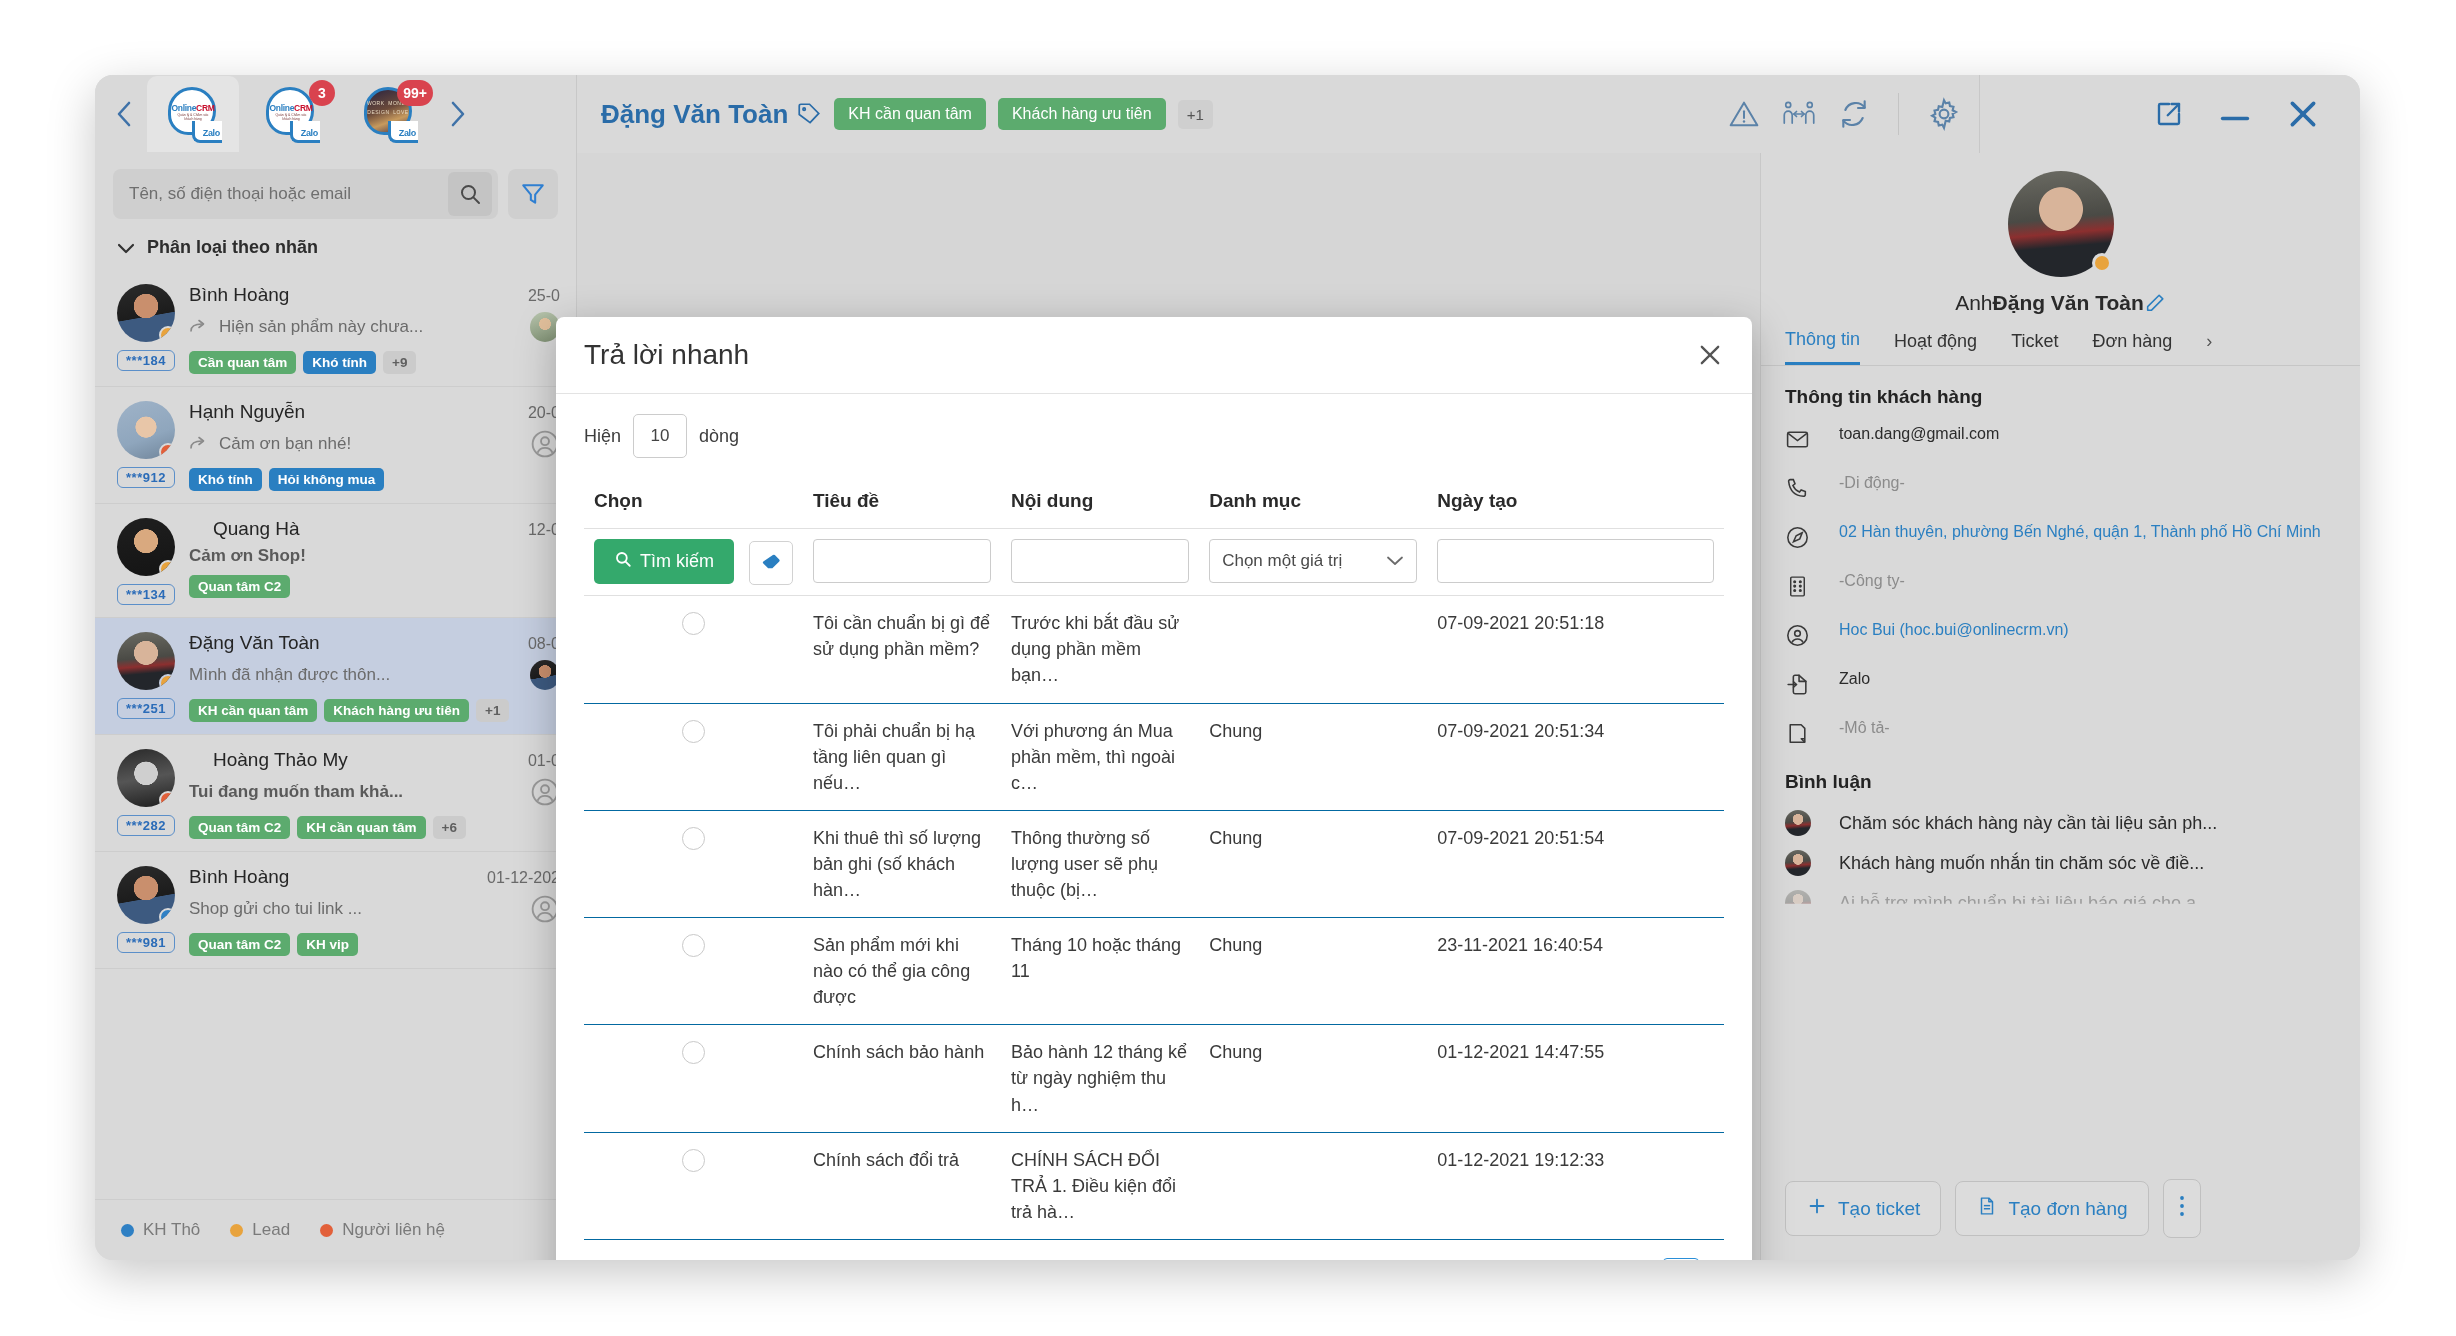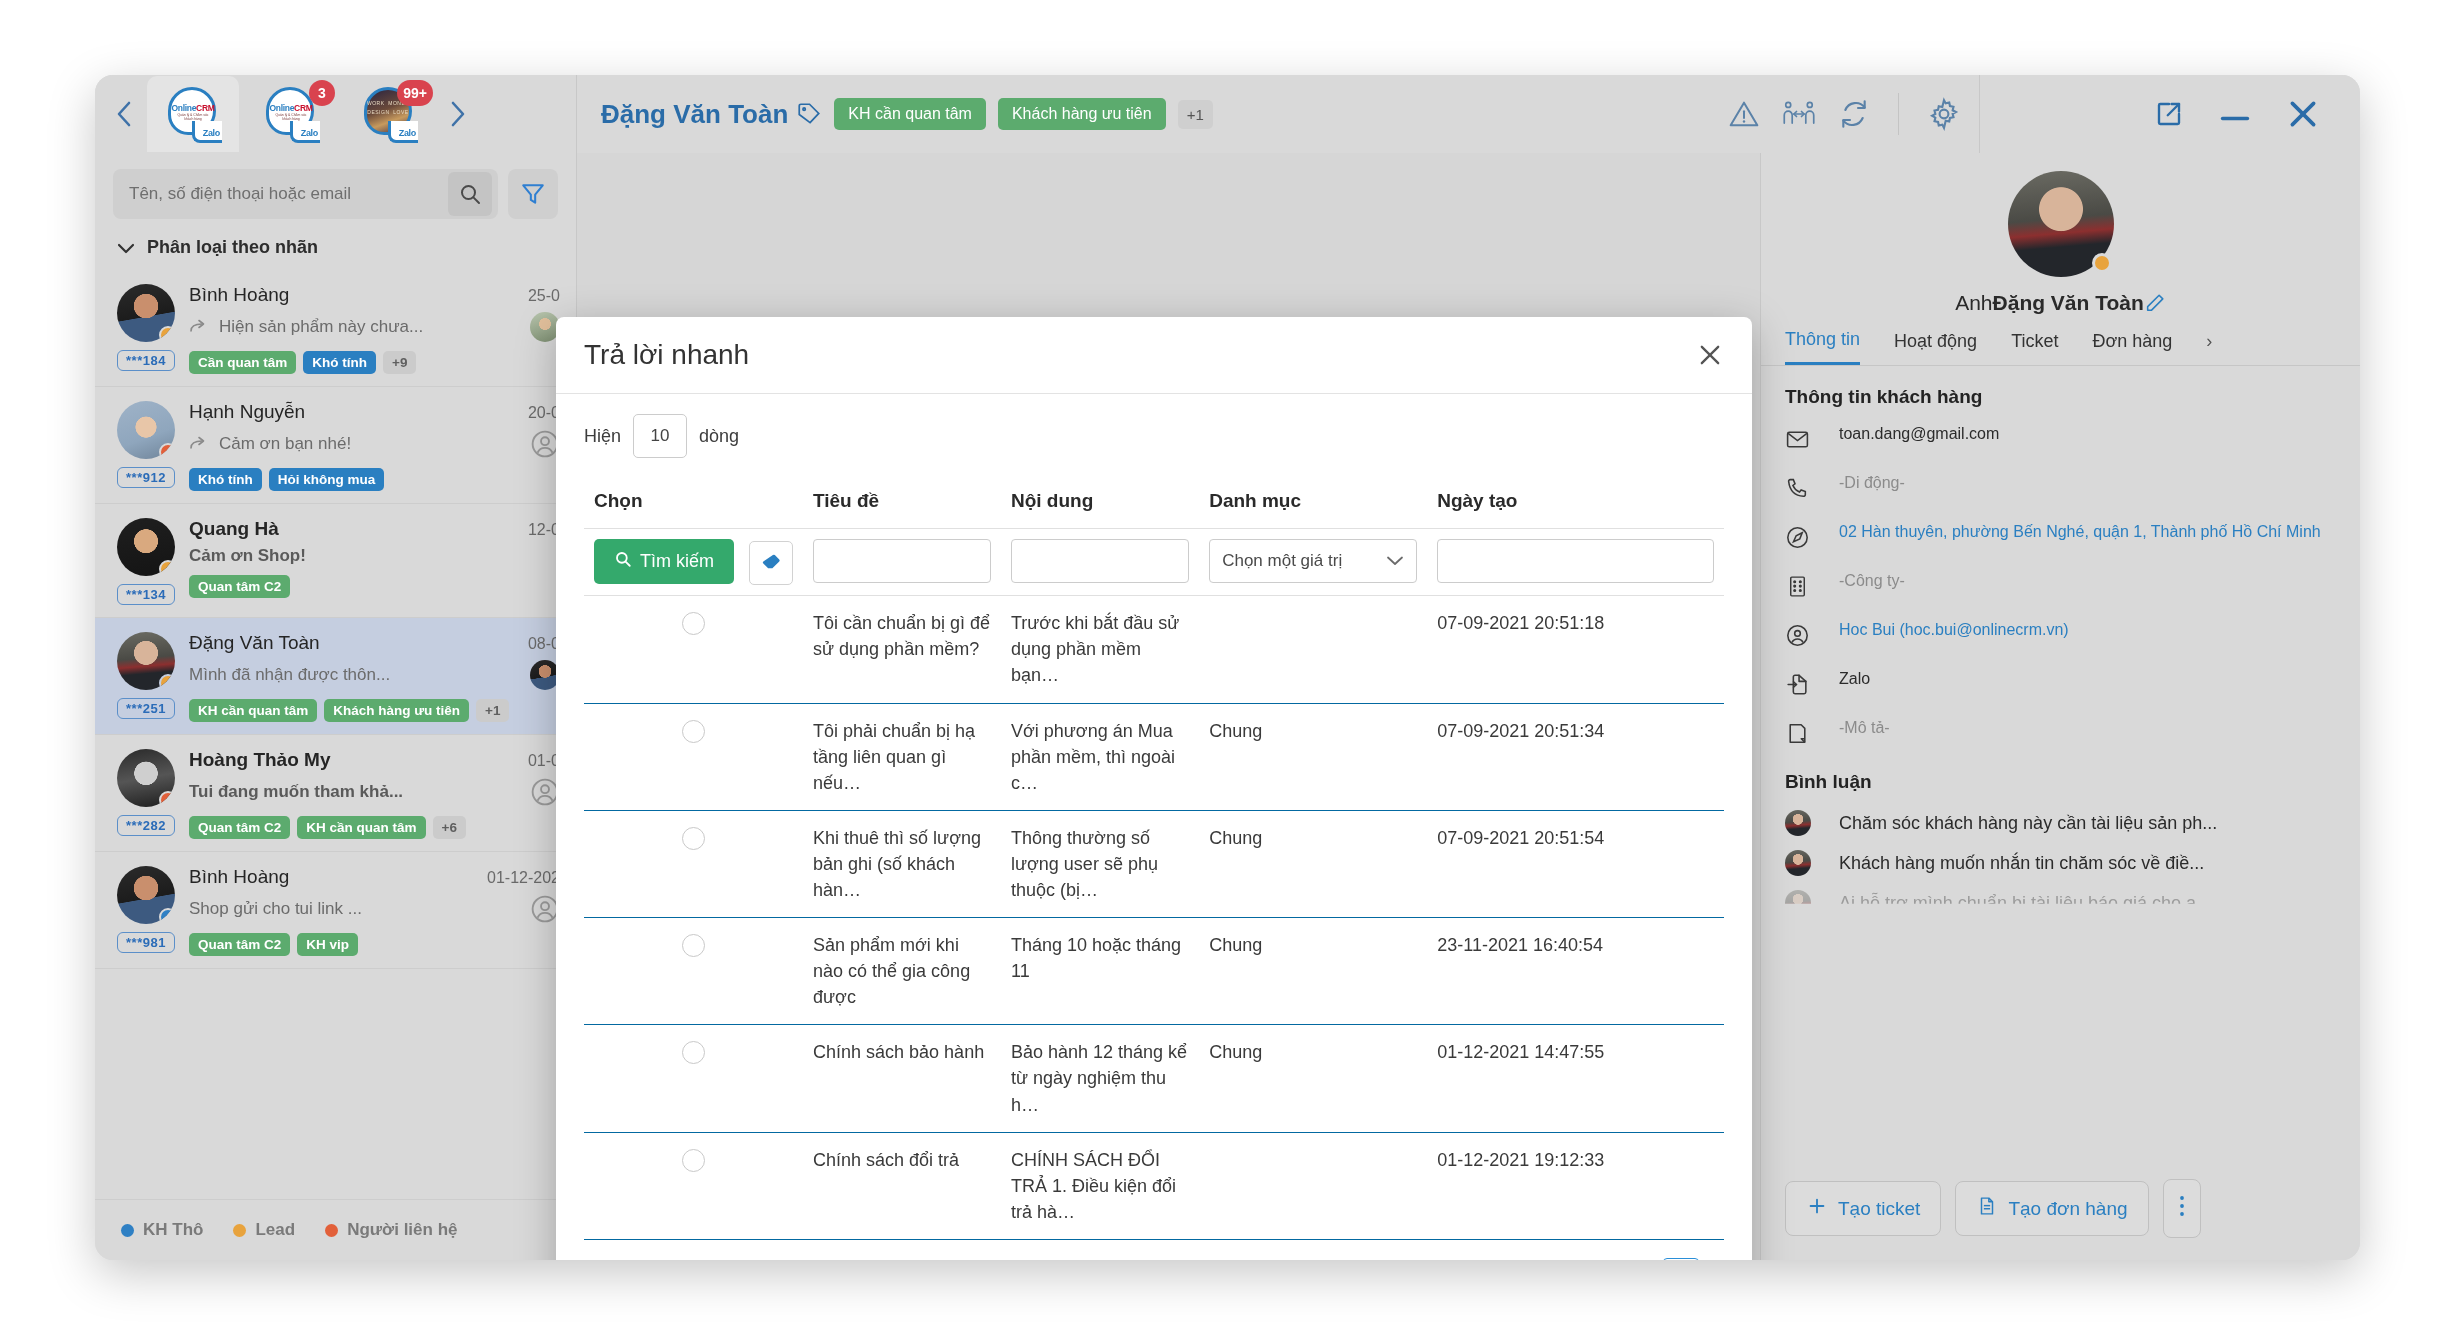--- a/index.html
+++ b/index.html
@@ -210,21 +210,21 @@
   .phone-chip {
     margin-top: 8px;
     border:1px solid #5b8fc9; border-radius:6px;
     font-size:13px; color:#2b6cb8; font-weight:bold;
     padding:2px 6px; text-align:center;
     letter-spacing:0.5px;
   }
   .cmain { flex:1; min-width:0; }
   .crow1 { display:flex; align-items:baseline; }
   .cname { font-size:19px; color:#252525; font-weight:500; }
-  .cname.bold { font-weight:bold; }
+  .cname.bold { font-weight:normal;margin-left:24px; }
   .cdate { margin-left:auto; font-size:16px; color:#6a6a6a; white-space:nowrap;}
   .crow2 { display:flex; align-items:center; gap:8px; margin-top:6px; }
   .cpreview { font-size:17px; color:#6b6b6b; white-space:nowrap; overflow:hidden; text-overflow:ellipsis; }
   .cpreview.bold { font-weight:bold; color:#5a5a5a; }
   .reply-ic { color:#8a8a8a; flex:0 0 auto; display:flex; }
   .cagent {
     margin-left:auto; width:30px;height:30px;border-radius:50%;
     background-size:cover;background-position:center;
     color:#9a9a9a; display:flex;align-items:center;justify-content:center;
     flex:0 0 auto;
@@ -235,21 +235,21 @@
     padding:4px 9px; border-radius:5px; white-space:nowrap;
   }
   .tag.green { background:#5cab6e; }
   .tag.blue  { background:#2a7fc1; }
   .tag.plus  { background:#cbcbcb; color:#5f5f5f; }
   .legend {
     display:flex; align-items:center; gap:30px;
     padding: 20px 26px; font-size:17px; color:#7a7a7a;
     border-top:1px solid #cdcdcd;
   }
-  .legend span { display:flex; align-items:center; gap:9px;font-weight:bold; }
+  .legend span { display:flex; align-items:center; gap:9px; }
   .ldot { width:13px;height:13px;border-radius:50%; }
 
   
   .centercol {
     flex: 1;
     background: #d6d6d6;
     display:flex; flex-direction:column;
     position:relative;
     min-width:0;
   }

